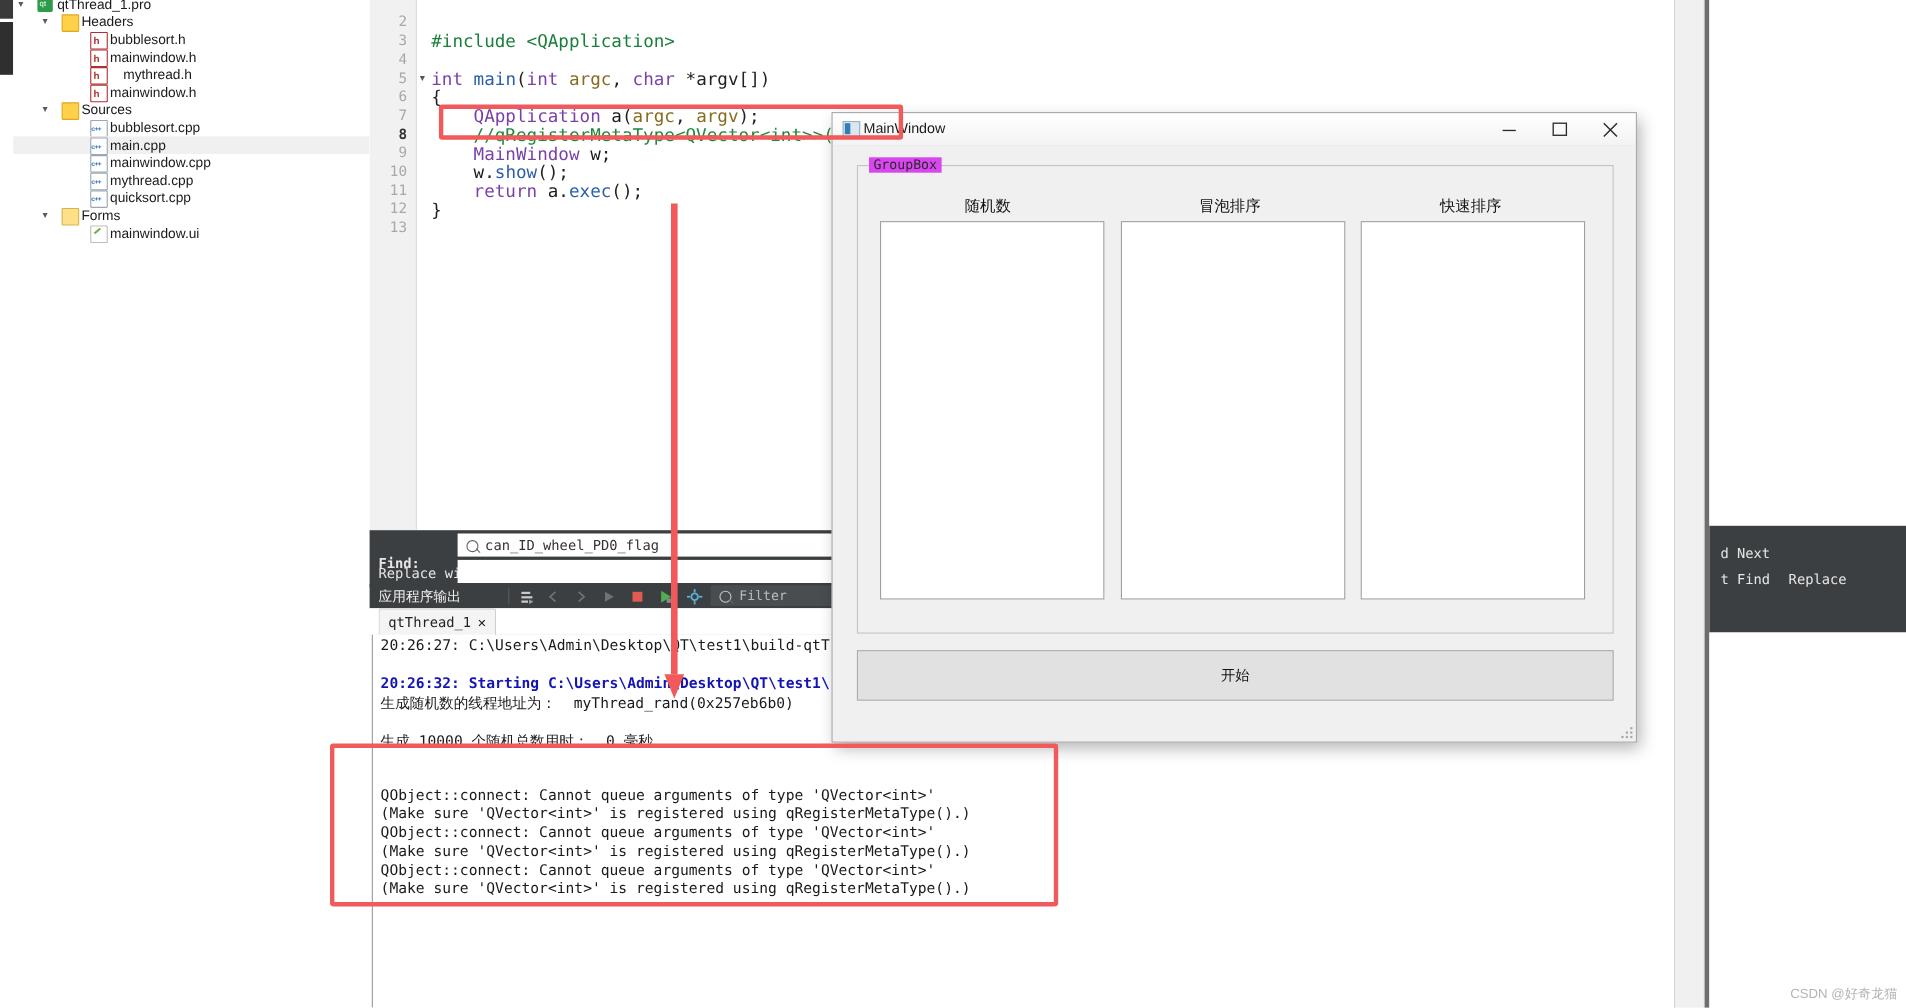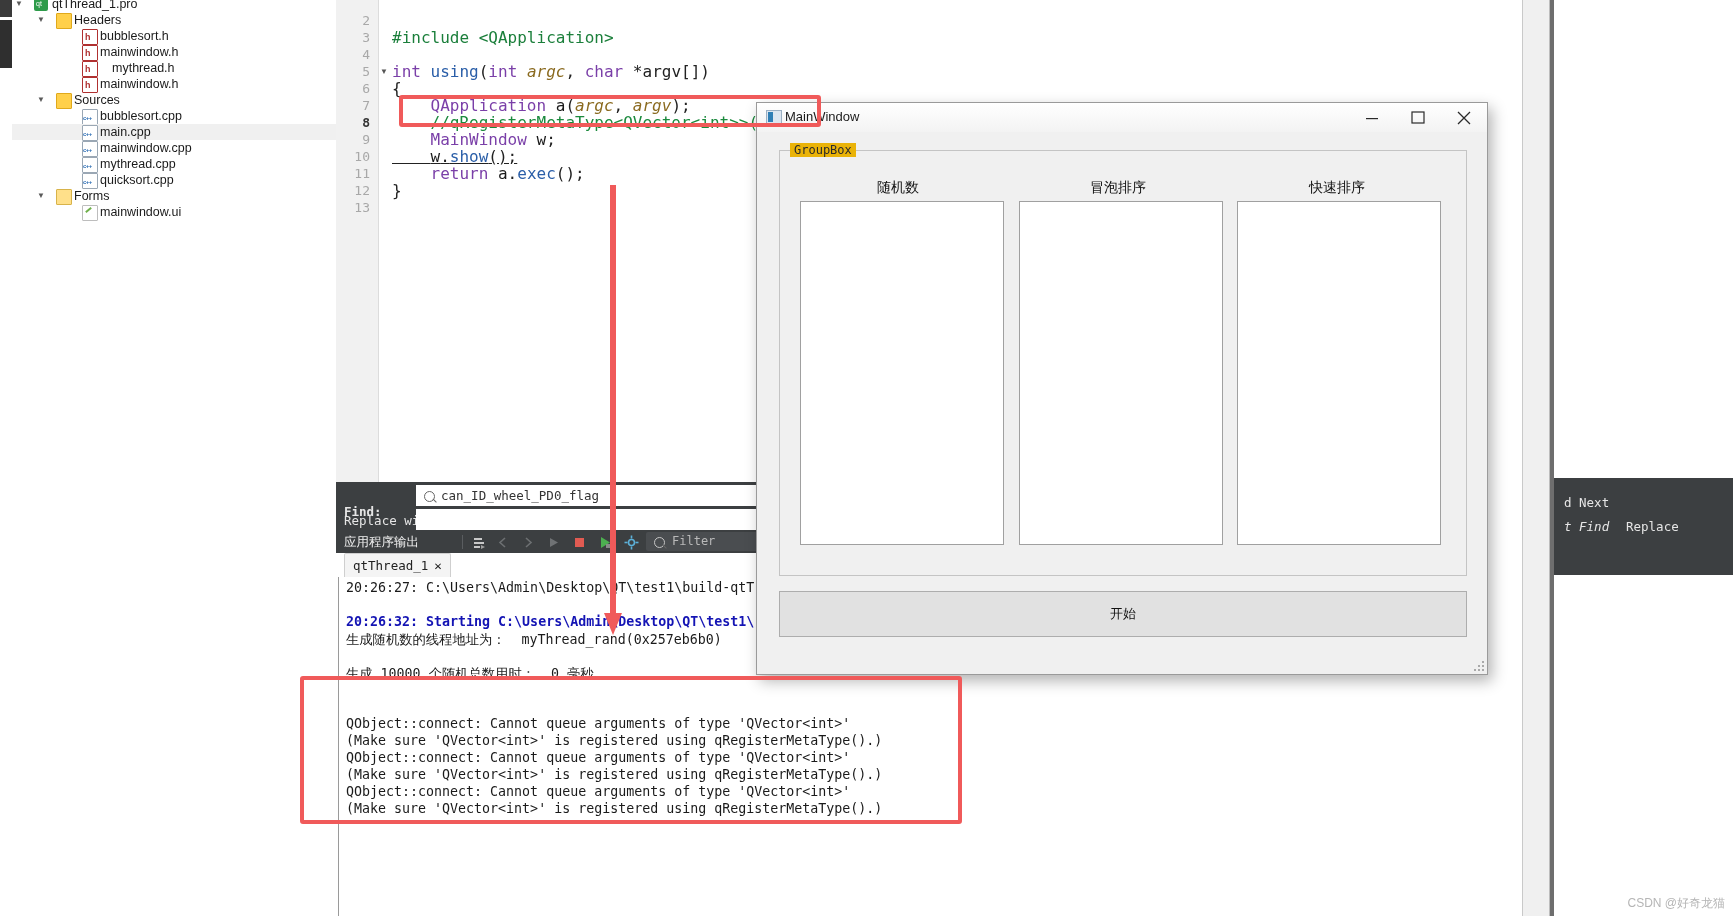--- a/index.html
+++ b/index.html
@@ -40,21 +40,21 @@
   .ln{position:absolute;right:8px;width:34px;text-align:right;font-family:"DejaVu Sans Mono","Liberation Mono",monospace;font-size:13px;color:#a8a8a8;height:17px;line-height:17px;}
   .ln.cur{color:#333;font-weight:bold;}
   .foldmark{position:absolute;left:44px;width:10px;height:17px;line-height:17px;font-size:8px;color:#555;}
   .codeline{position:absolute;left:56px;height:17px;line-height:17px;font-family:"DejaVu Sans Mono","Liberation Mono",monospace;font-size:16px;white-space:pre;}
   .kw{color:#7a3fa8;}
   .pp{color:#1b7f3b;}
   .inc{color:#1b7f3b;}
   .ident{color:#1a1a1a;}
   .cls{color:#7a3fa8;}
   .fn{color:#2a5ea8;}
-  .param{color:#8a6a1f;font-style:italic;}
+  .param{color:#8a6a1f;}
   .cmt{color:#1b8a3d;}
 
   
   .findbar{position:absolute;left:336px;top:482px;width:1150px;height:52px;background:#3c3f41;}
   .fb-label{position:absolute;color:#e6e6e6;font-family:"DejaVu Sans Mono","Liberation Mono",monospace;font-size:12.5px;}
   .fb-field{position:absolute;background:#ffffff;border:none;height:21px;}
   .fb-text{position:absolute;font-family:"DejaVu Sans Mono","Liberation Mono",monospace;font-size:12.5px;color:#333;line-height:21px;}
   .mag{position:absolute;width:9px;height:9px;border:1.4px solid #666;border-radius:50%;}
   .mag:after{content:"";position:absolute;width:5px;height:1.4px;background:#666;transform:rotate(45deg);left:7px;top:8px;}
 
@@ -91,21 +91,21 @@
   .mw{position:absolute;left:756px;top:102px;width:730px;height:571px;background:#f0f0f0;
       border:1px solid #9a9a9a;box-shadow:4px 6px 14px rgba(0,0,0,0.30);}
   .mw-title{position:absolute;left:0;top:0;width:730px;height:29px;
       background:linear-gradient(#ffffff,#f3f3f3);border-bottom:1px solid #dcdcdc;}
   .mw-ico{position:absolute;left:9px;top:7px;width:14px;height:14px;background:#dce6f0;border:1px solid #9bb0c4;}
   .mw-ico:after{content:"";position:absolute;left:1px;top:1px;width:5px;height:10px;background:#2f7fb5;}
   .mw-name{position:absolute;left:28px;top:6px;font-size:13px;color:#1a1a1a;}
   .wbtn{position:absolute;top:0;width:46px;height:29px;}
   .mw-body{position:absolute;left:0;top:29px;width:730px;height:542px;background:#f0f0f0;}
   .groupbox{position:absolute;left:22px;top:18px;width:686px;height:424px;border:1px solid #c4c4c4;}
-  .gb-legend{position:absolute;left:10px;top:-8px;background:#eab308;padding:0 4px;font-family:"DejaVu Sans Mono","Liberation Mono",monospace;font-size:12px;color:#2a2a2a;}
+  .gb-legend{position:absolute;left:10px;top:-8px;background:#d946ef;padding:0 4px;font-family:"DejaVu Sans Mono","Liberation Mono",monospace;font-size:12px;color:#2a2a2a;}
   .col-hdr{position:absolute;top:28px;text-align:center;font-size:14px;color:#111;}
   .listbox{position:absolute;top:50px;background:#ffffff;border:1px solid #a0a0a0;}
   .startbtn{position:absolute;left:22px;top:459px;width:686px;height:44px;background:#e1e1e1;border:1px solid #adadad;
       font-size:13px;color:#111;display:flex;align-items:center;justify-content:center;}
   .mw-grip{position:absolute;right:3px;bottom:3px;width:10px;height:10px;}
   .mw-grip i{position:absolute;width:2px;height:2px;background:#a9a9a9;}
 
   
   .annot-box{position:absolute;border:4px solid #f05a5a;border-radius:3px;pointer-events:none;}
   .annot-arrow{position:absolute;pointer-events:none;}
@@ -199,26 +199,26 @@
       <div class="ln" style="top: 148px;">10</div>
       <div class="ln" style="top: 165px;">11</div>
       <div class="ln" style="top: 182px;">12</div>
       <div class="ln" style="top: 199px;">13</div>
     </div>
   <div id="code-area">
       <div class="codeline" style="top: 12px;"></div>
       <div class="codeline" style="top: 29px;"><span class="pp">#include</span> <span class="inc">&lt;QApplication&gt;</span></div>
       <div class="codeline" style="top: 46px;"></div>
       <div class="foldmark" style="top: 63px;">▼</div>
-      <div class="codeline" style="top: 63px;"><span class="kw">int</span> <span class="fn">using</span>(<span class="kw">int</span> <span class="param">argc</span>, <span class="kw">char</span> *argv[])</div>
+      <div class="codeline" style="top: 63px;"><span class="kw">int</span> <span class="fn">main</span>(<span class="kw">int</span> <span class="param">argc</span>, <span class="kw">char</span> *argv[])</div>
       <div class="codeline" style="top: 80px;">{</div>
       <div class="codeline" style="top: 97px;">    <span class="cls">QApplication</span> <span class="ident">a</span>(<span class="param">argc</span>, <span class="param">argv</span>);</div>
       <div class="codeline" style="top: 114px;"><span class="cmt">    //qRegisterMetaType&lt;QVector&lt;int&gt;&gt;("QVector&lt;int&gt;");</span></div>
       <div class="codeline" style="top: 131px;">    <span class="cls">MainWindow</span> <span class="ident">w</span>;</div>
-      <div class="codeline" style="top: 148px; text-decoration: underline;">    <span class="ident">w</span>.<span class="fn">show</span>();</div>
+      <div class="codeline" style="top: 148px;">    <span class="ident">w</span>.<span class="fn">show</span>();</div>
       <div class="codeline" style="top: 165px;">    <span class="kw">return</span> <span class="ident">a</span>.<span class="fn">exec</span>();</div>
       <div class="codeline" style="top: 182px;">}</div>
       <div class="codeline" style="top: 199px;"></div>
     </div>
 </div>
 
 <div class="findbar">
   <div class="fb-label" style="left:8px;top:22px;font-weight:bold;">Find:</div>
   <div class="fb-field" style="left:80px;top:3px;width:1060px;"></div>
   <span class="mag" style="left:88px;top:9px;"></span>
@@ -308,21 +308,21 @@
     </div>
 </div>
 
 <div class="rightpanel">
   <div class="rp-a"></div>
   <div class="rp-b"></div>
   <div class="rp-c"></div>
   <div class="rp-white"></div>
   <div class="rp-dark">
     <div class="t" style="left:10px;top:17px;">d Next</div>
-    <div class="t" style="left:10px;top:41px;font-style:italic;">t Find</div>
+    <div class="t" style="left:10px;top:41px;">t Find</div>
     <div class="t" style="left:72px;top:41px;">Replace</div>
   </div>
   <div class="rp-grey"></div>
 </div>
 
 <div class="mw">
   <div class="mw-title">
     <span class="mw-ico"></span>
     <span class="mw-name">MainWindow</span>
 

